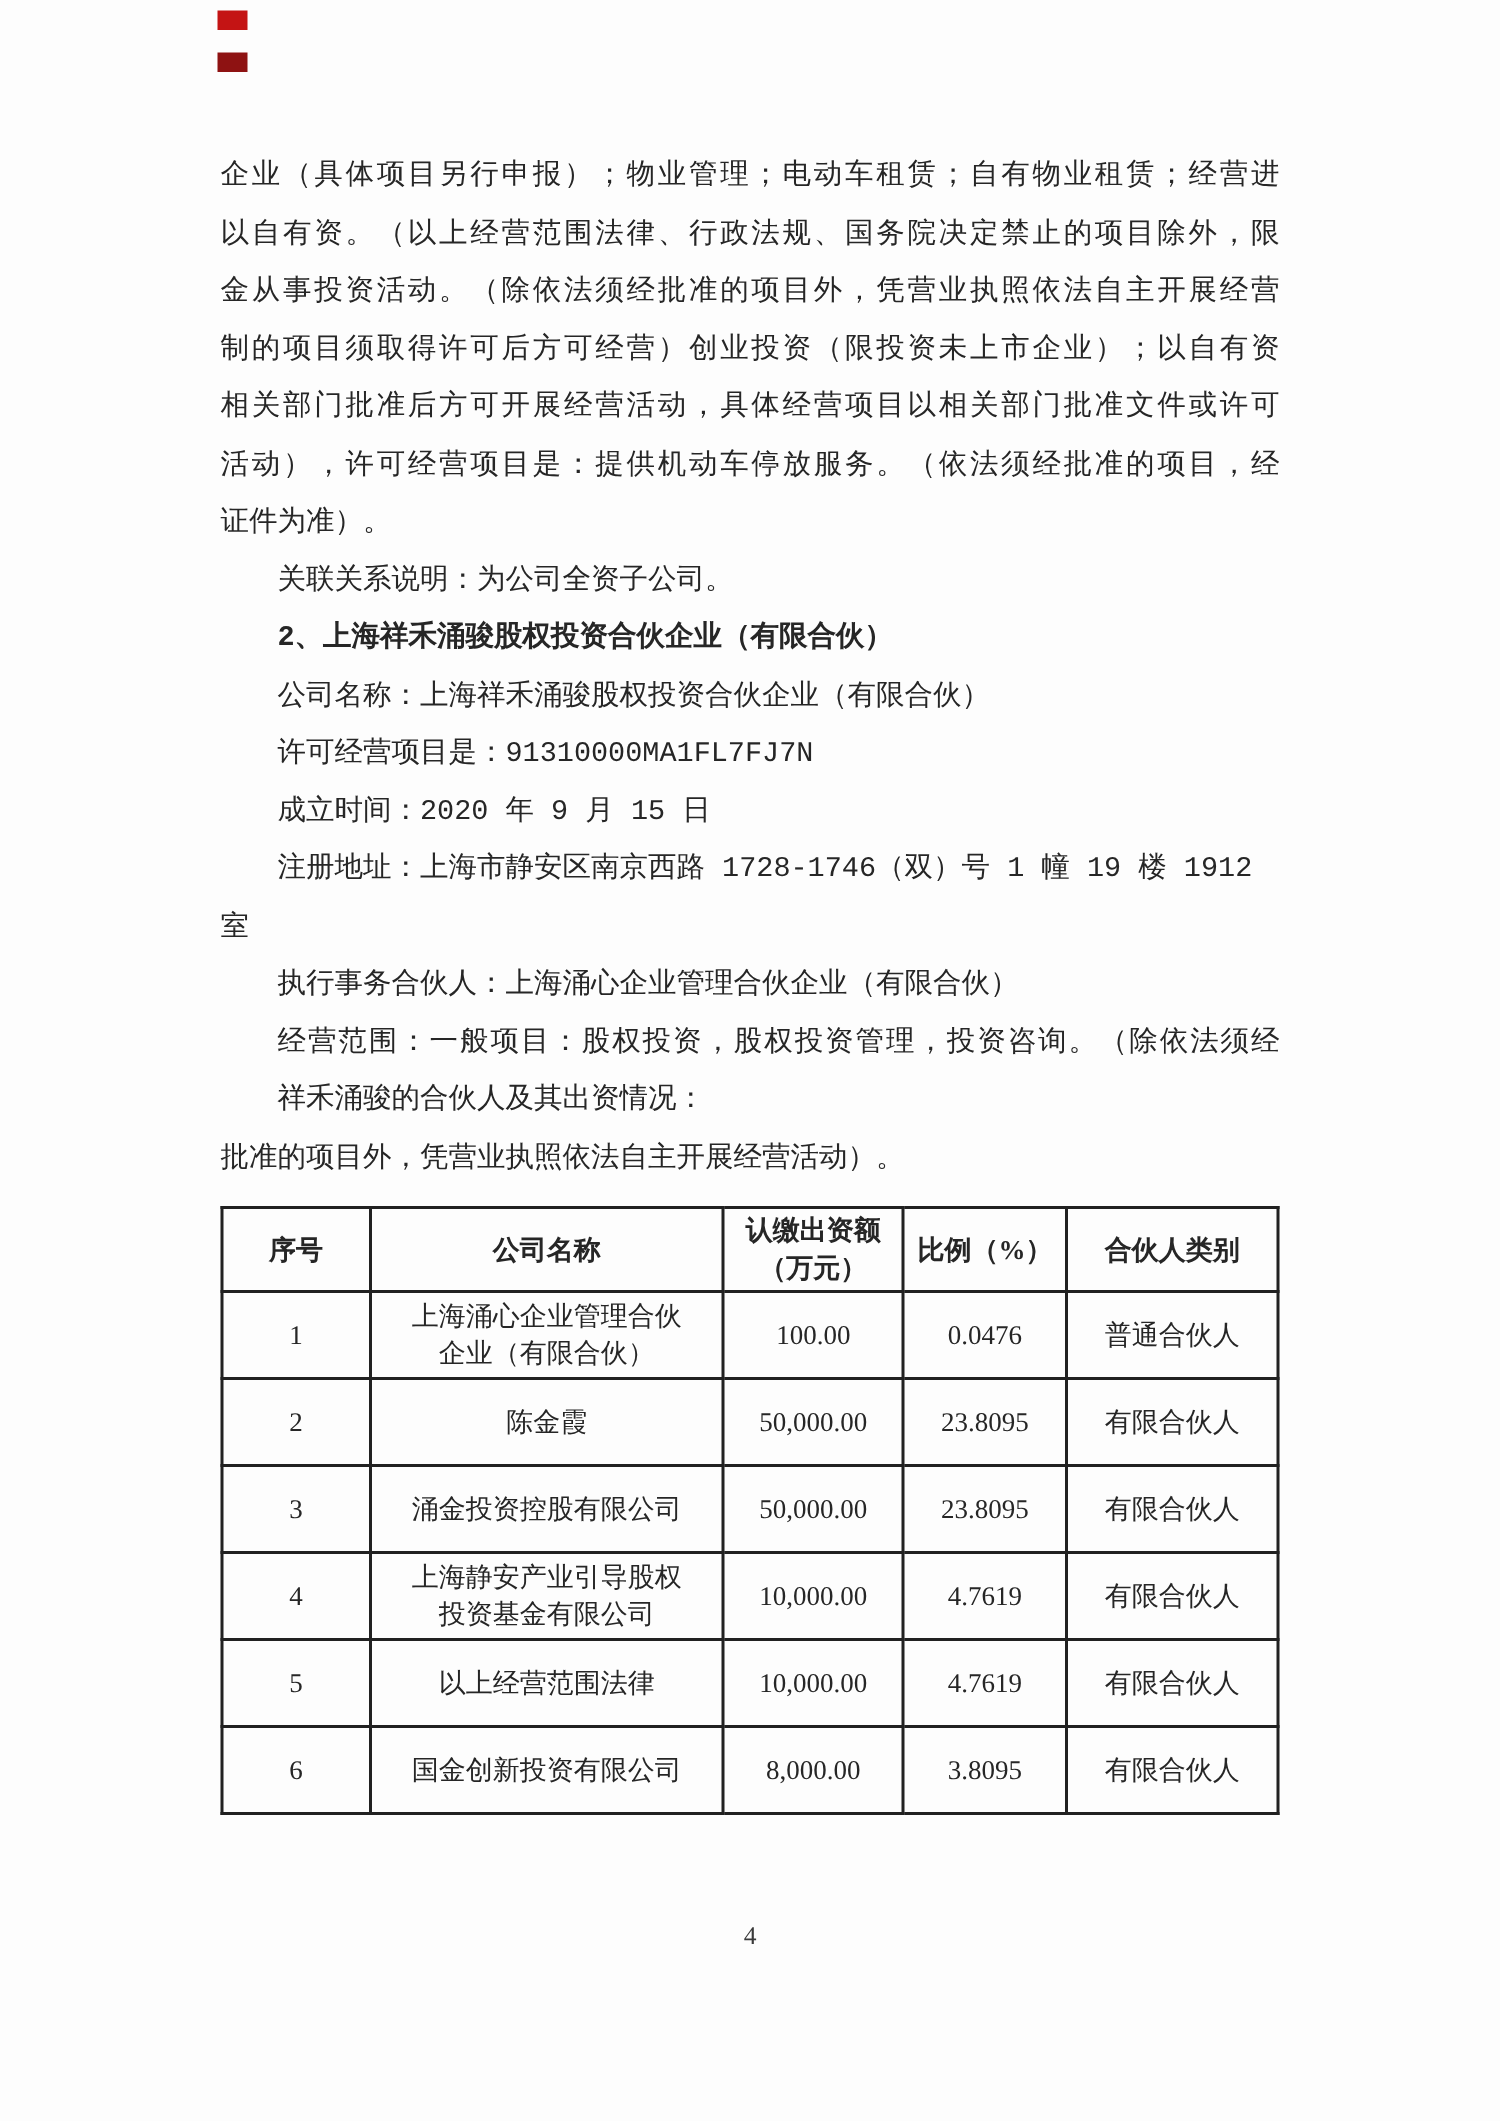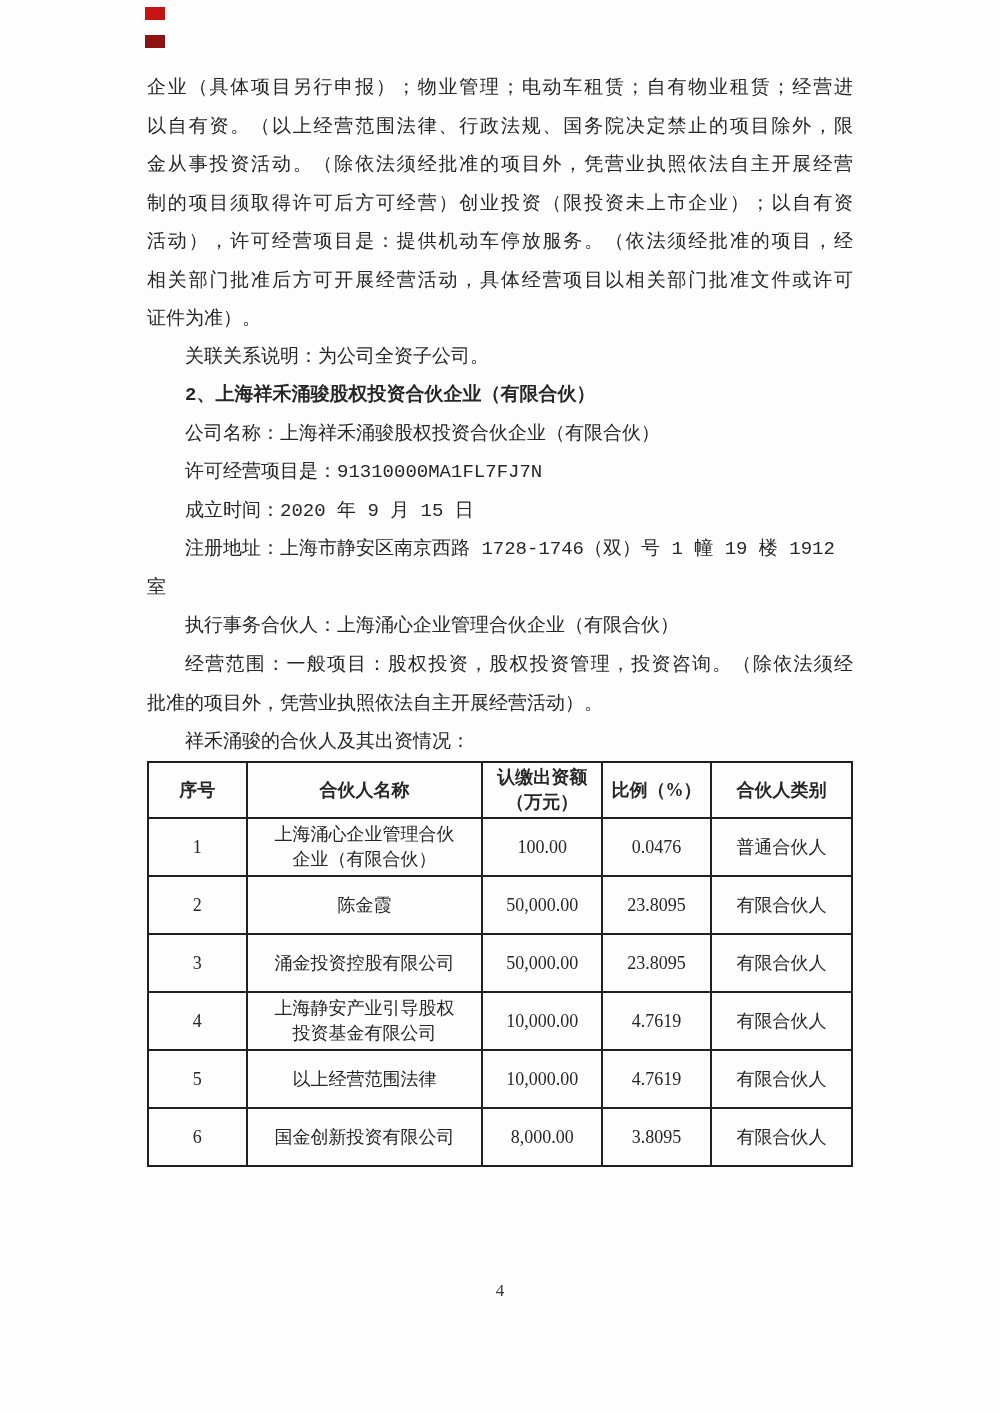--- a/index.html
+++ b/index.html
@@ -18,39 +18,40 @@
   .page-mark {
     position: absolute;
     width: 20px;
     height: 13px;
   }
   .page-mark.top { left: 145px; top: 7px; }
   .page-mark.bottom { left: 145px; top: 35px; }
   .doc {
     width: 706px;
     margin-left: 147px;
-    padding-top: 68px;
+    padding-top: 98px;
     font-size: 19px;
     line-height: 38.5px;
   }
   .line {
     white-space: normal;
   }
   .j {
     text-align: justify;
     text-align-last: justify;
   }
   .ind {
     text-indent: 2em;
     font-family: Liberation Mono, monospace;
   }
   .b {
     font-weight: bold;
   }
   table.partners {
+    margin-top: 13px;
     width: 100%;
     border-collapse: collapse;
     table-layout: fixed;
     font-size: 18px;
   }
   table.partners th,
   table.partners td {
     border: 2px solid #212121;
     text-align: center;
     vertical-align: middle;
@@ -88,46 +89,46 @@
 <body>
 
 <div class="page-mark top" style="background: rgb(196, 20, 20);"></div>
 <div class="page-mark bottom" style="background: rgb(142, 18, 18);"></div>
 
 <div class="doc">
   <div class="line j">企业（具体项目另行申报）；物业管理；电动车租赁；自有物业租赁；经营进</div>
   <div class="line j">以自有资。（以上经营范围法律、行政法规、国务院决定禁止的项目除外，限</div>
   <div class="line j">金从事投资活动。（除依法须经批准的项目外，凭营业执照依法自主开展经营</div>
   <div class="line j">制的项目须取得许可后方可经营）创业投资（限投资未上市企业）；以自有资</div>
+  <div class="line j">相关部门批准后方可开展经营活动，具体经营项目以相关部门批准文件或许可</div>
   <div class="line j">活动），许可经营项目是：提供机动车停放服务。（依法须经批准的项目，经</div>
-  <div class="line j">相关部门批准后方可开展经营活动，具体经营项目以相关部门批准文件或许可</div>
   <div class="line">证件为准）。</div>
   <div class="line ind">关联关系说明：为公司全资子公司。</div>
   <div class="line ind b">2、上海祥禾涌骏股权投资合伙企业（有限合伙）</div>
   <div class="line ind">公司名称：上海祥禾涌骏股权投资合伙企业（有限合伙）</div>
   <div class="line ind">许可经营项目是：91310000MA1FL7FJ7N</div>
   <div class="line ind">成立时间：2020 年 9 月 15 日</div>
   <div class="line ind">注册地址：上海市静安区南京西路 1728-1746（双）号 1 幢 19 楼 1912 室</div>
   <div class="line ind">执行事务合伙人：上海涌心企业管理合伙企业（有限合伙）</div>
   <div class="line ind j">经营范围：一般项目：股权投资，股权投资管理，投资咨询。（除依法须经</div>
+  <div class="line ind">祥禾涌骏的合伙人及其出资情况：</div>
   <div class="line">批准的项目外，凭营业执照依法自主开展经营活动）。</div>
-  <div class="line ind">祥禾涌骏的合伙人及其出资情况：</div>
 
   <table class="partners">
     <colgroup>
       <col class="c-index">
       <col class="c-name">
       <col class="c-amount">
       <col class="c-ratio">
       <col class="c-type">
     </colgroup>
     <thead>
       <tr>
         <th>序号</th>
-        <th>合伙人名称</th>
+        <th>公司名称</th>
         <th>认缴出资额
 （万元）</th>
         <th>比例（%）</th>
         <th>合伙人类别</th>
       </tr>
     </thead>
     <tbody>
         <tr>
           <td>1</td>
           <td>上海涌心企业管理合伙企业（有限合伙）</td>

